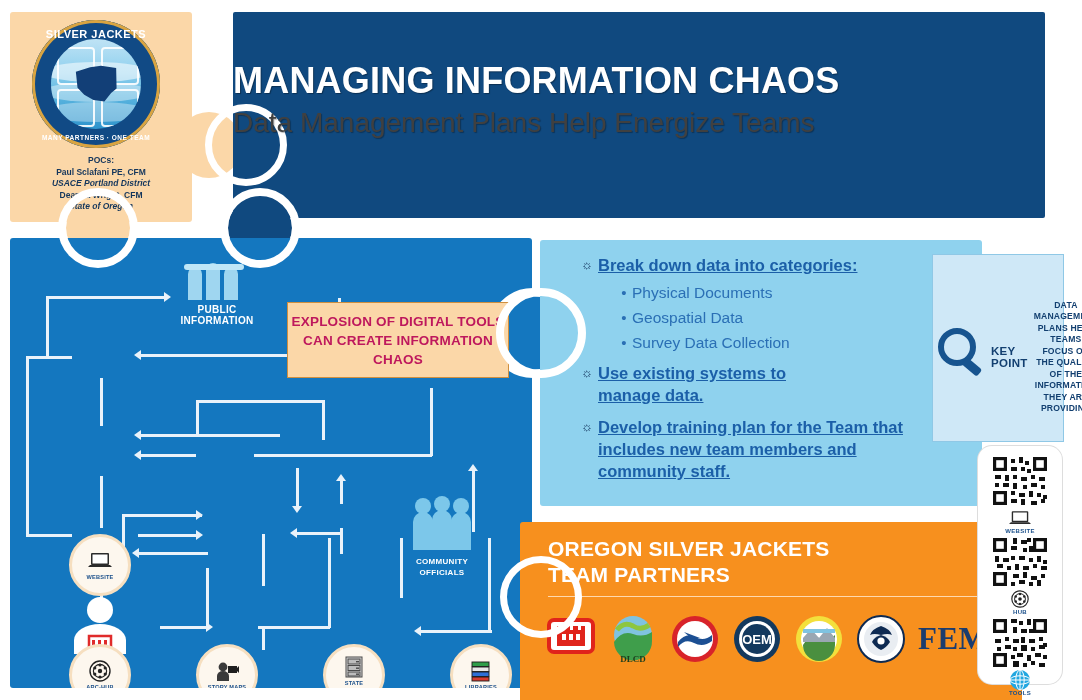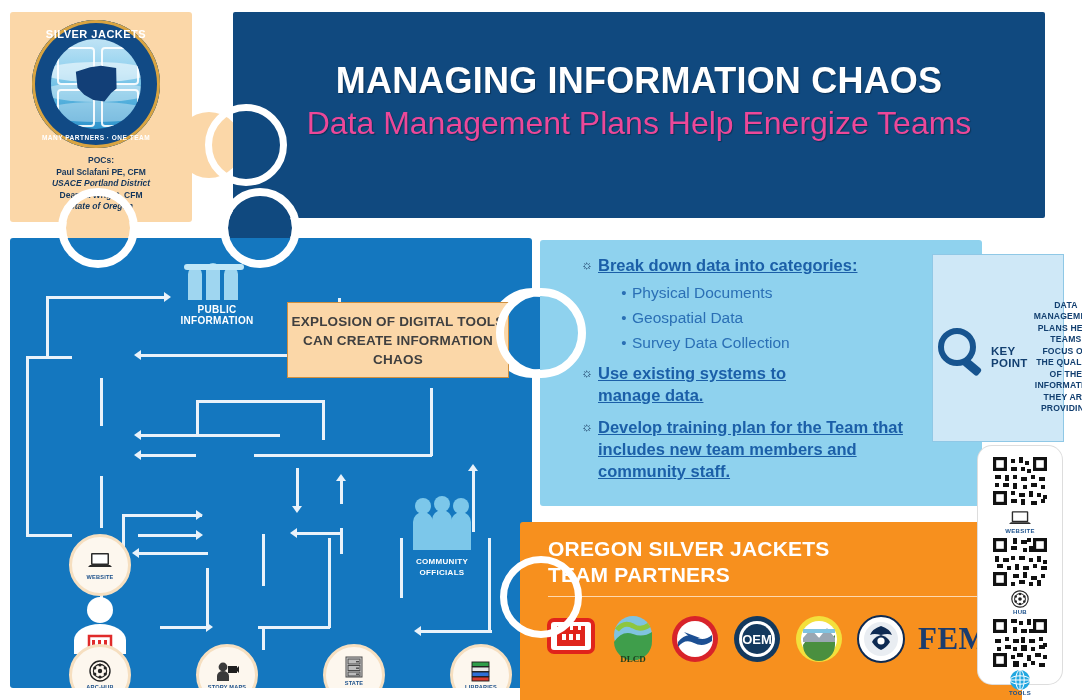--- a/index.html
+++ b/index.html
@@ -65,27 +65,27 @@
   }
   
   #hdr-socket{
     left:205px;top:104px;width:82px;height:82px;border-radius:50%;
     border:7px solid #ffffff;box-sizing:border-box;
   }
   #hdr-bot-knob{
     left:228px;top:196px;width:64px;height:64px;border-radius:50%;
     background:#10497f;
   }
-  #title-wrap{left:233px;top:58px;width:812px;text-align:center;}
+  #title-wrap{left:233px;top:58px;width:812px;text-align:left;}
   #title{
     color:#ffffff;font-size:36px;font-weight:bold;letter-spacing:.2px;line-height:46px;
     text-shadow:1px 1px 1px rgba(0,0,0,.35);
   }
   #subtitle{
-    color:#ec4899;font-size:32px;line-height:38px;font-weight:400;
+    color:#404040;font-size:28px;line-height:38px;font-weight:400;
     text-shadow:1px 1px 1px rgba(0,0,0,.3);
   }
 
   
   #diagram{
     left:10px;top:238px;width:522px;height:450px;background:#1477bf;border-radius:3px;
     overflow:hidden;
   }
   #diagram-knob{ 
     left:496px;top:296px;width:74px;height:74px;border-radius:50%;background:#1477bf;
@@ -125,21 +125,21 @@
   .ar-left{border-top:5px solid transparent;border-bottom:5px solid transparent;border-right:7px solid #e9f2fa;}
   .ar-right{border-top:5px solid transparent;border-bottom:5px solid transparent;border-left:7px solid #e9f2fa;}
   .ar-up{border-left:5px solid transparent;border-right:5px solid transparent;border-bottom:7px solid #e9f2fa;}
   .ar-down{border-left:5px solid transparent;border-right:5px solid transparent;border-top:7px solid #e9f2fa;}
 
   
   #callout{
     left:287px;top:302px;width:222px;height:76px;background:#fbd7a8;
     border:1px solid #cf8f3f;box-sizing:border-box;
     display:flex;align-items:center;justify-content:center;text-align:center;
-    color:#404040;font-size:13.5px;font-weight:bold;line-height:19px;letter-spacing:.2px;
+    color:#be185d;font-size:13.5px;font-weight:bold;line-height:19px;letter-spacing:.2px;
   }
 
   
   #bullets{
     left:540px;top:240px;width:442px;height:266px;background:#8fd2ee;border-radius:3px;
   }
   #bullets-socket{
     left:496px;top:288px;width:90px;height:90px;border-radius:50%;
     border:8px solid #ffffff;box-sizing:border-box;
   }

